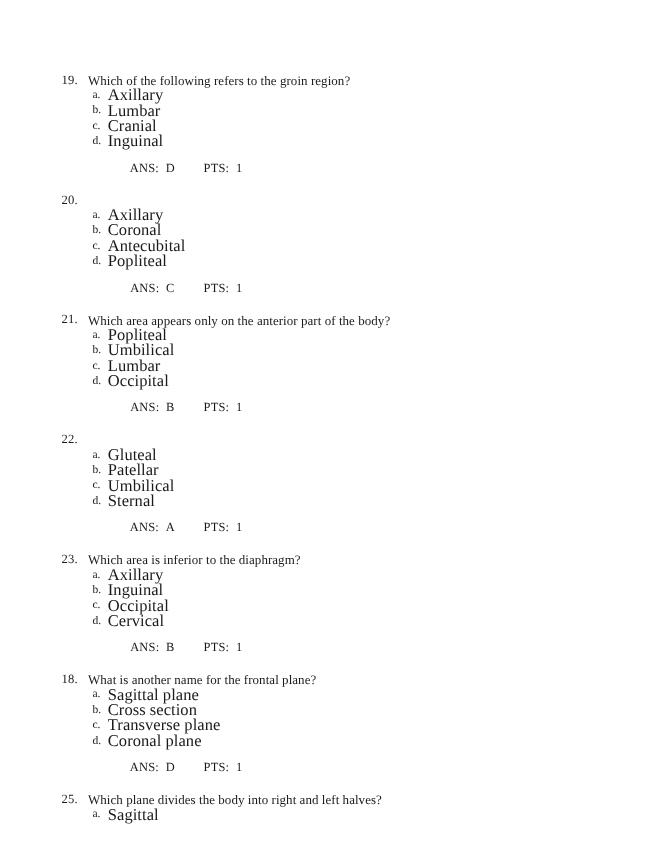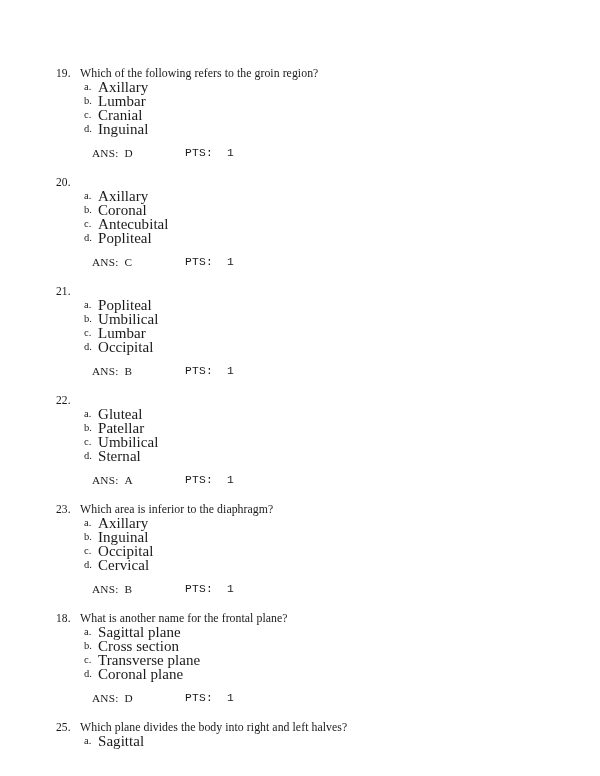--- a/index.html
+++ b/index.html
@@ -83,35 +83,35 @@
     font-size: 15px;
     letter-spacing: 0.05px;
     white-space: nowrap;
   }
 
   .meta-row {
     display: flex;
     margin-top: 10px;
     padding-left: 36px;
     line-height: 14px;
+    text-align: center;
   }
 
   .meta-ans {
     width: 93px;
     min-width: 93px;
     font-size: 11.3px;
     letter-spacing: 0.2px;
     white-space: nowrap;
   }
 
   .meta-pts {
     font-size: 11.3px;
     letter-spacing: 0.2px;
     white-space: nowrap;
-    font-family: Liberation Mono, monospace;
   }
 
   .meta-label { }
   .meta-value { }
 </style>
 </head>
 <body>
 
 <div id="page">
   <div id="content">
@@ -166,20 +166,21 @@
           </div>
         </div>
         <div class="meta-row">
           <span class="meta-ans"><span class="meta-label">ANS:</span>&nbsp;&nbsp;<span class="meta-value">C</span></span>
           <span class="meta-pts"><span class="meta-label">PTS:</span>&nbsp;&nbsp;<span class="meta-value">1</span></span>
         </div>
       </div>
       <div class="question-block">
         <div class="q-row">
           <span class="q-num">21.</span>
+          <span class="q-text">Which area appears only on the anterior part of the body?</span>
         </div>
         <div class="options">
           <div class="opt-row">
             <span class="opt-letter">a.</span>
             <span class="opt-text">Popliteal</span>
           </div>
           <div class="opt-row">
             <span class="opt-letter">b.</span>
             <span class="opt-text">Umbilical</span>
           </div>

